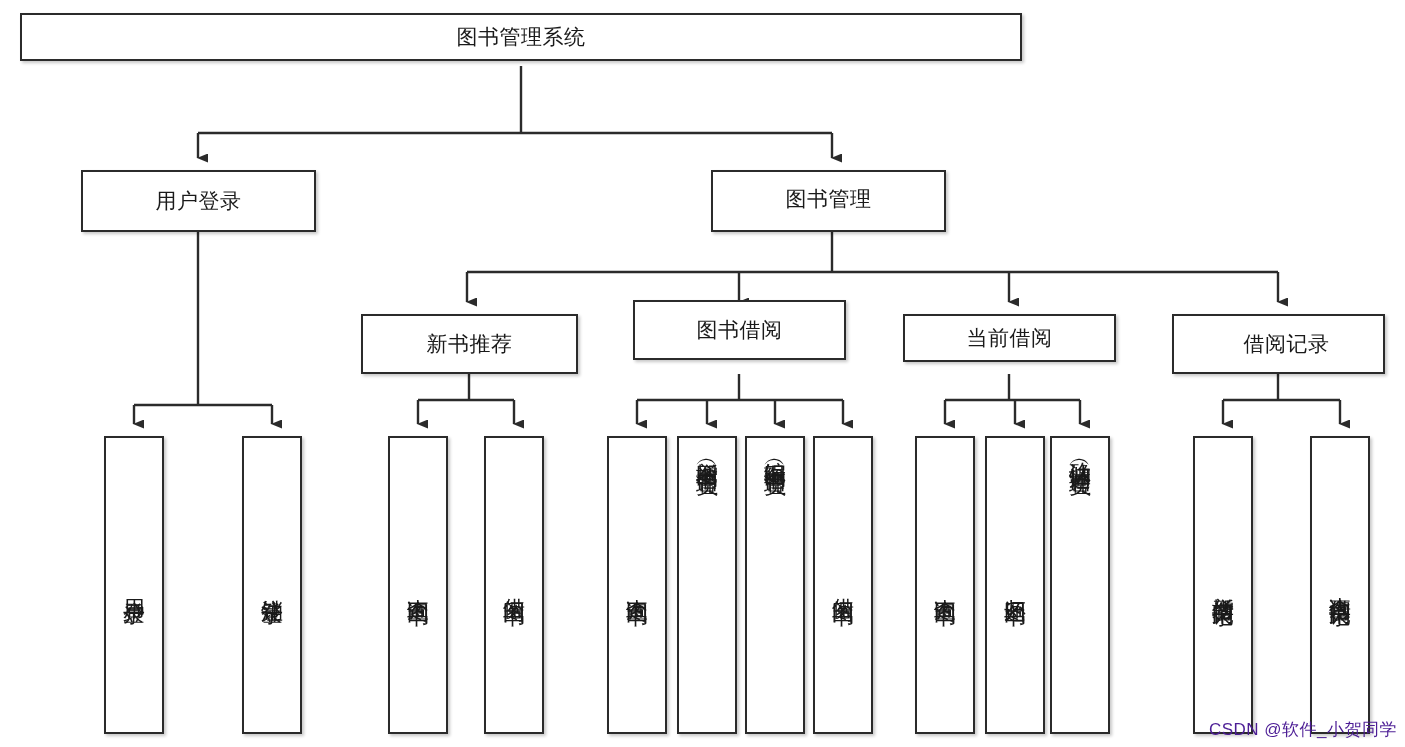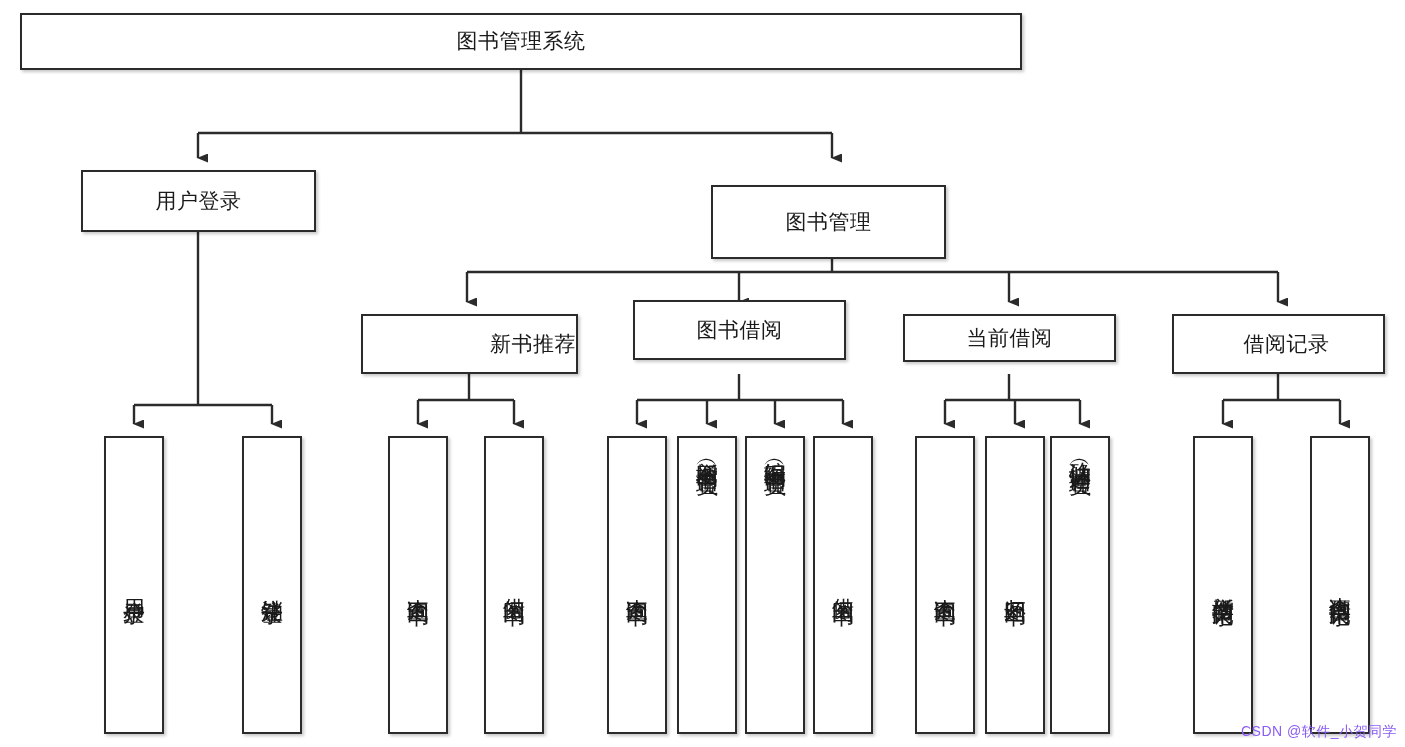--- a/index.html
+++ b/index.html
@@ -59,22 +59,22 @@
     white-space: nowrap;
   }
   .node-box.vertical.centered {
     align-items: center;
     padding-top: 0;
   }
   .watermark {
     position: absolute;
     right: 8px;
     bottom: 6px;
-    font-size: 14px;
-    color: #8b5cf6;
+    font-size: 17px;
+    color: #4c1d95;
     letter-spacing: 0.5px;
     white-space: nowrap;
     pointer-events: none;
   }
 </style>
 </head>
 <body>
 
 <div id="diagram-root">
 
@@ -121,32 +121,32 @@
       <path d="M 1015 400 L 1015 424" marker-end="url(#arrowhead)"></path>
       <path d="M 1080 400 L 1080 424" marker-end="url(#arrowhead)"></path>
 
       <path d="M 1278 374 L 1278 400"></path>
       <path d="M 1223 400 L 1340 400"></path>
       <path d="M 1223 400 L 1223 424" marker-end="url(#arrowhead)"></path>
       <path d="M 1340 400 L 1340 424" marker-end="url(#arrowhead)"></path>
     </g>
   </svg>
 
-  <div class="node-box" style="left:20px; top:13px; width:1002px; height:57px;">
+  <div class="node-box" style="left:20px; top:13px; width:1002px; height:48px;">
     <span class="node-label">图书管理系统</span>
   </div>
 
   <div class="node-box" style="left:81px; top:170px; width:235px; height:62px;">
     <span class="node-label">用户登录</span>
   </div>
-  <div class="node-box" style="left:711px; top:185px; width:235px; height:74px;">
+  <div class="node-box" style="left:711px; top:170px; width:235px; height:62px;font-family:Liberation Mono, monospace;">
     <span class="node-label">图书管理</span>
   </div>
 
-  <div class="node-box" style="left:361px; top:314px; width:217px; height:60px;justify-content:flex-end;">
+  <div class="node-box" style="left:361px; top:314px; width:217px; height:60px;">
     <span class="node-label">新书推荐</span>
   </div>
   <div class="node-box" style="left:633px; top:300px; width:213px; height:60px;">
     <span class="node-label">图书借阅</span>
   </div>
   <div class="node-box" style="left:903px; top:314px; width:213px; height:48px;">
     <span class="node-label">当前借阅</span>
   </div>
   <div class="node-box" style="left:1172px; top:314px; width:213px; height:60px;padding-left:16px;">
     <span class="node-label">借阅记录</span>

